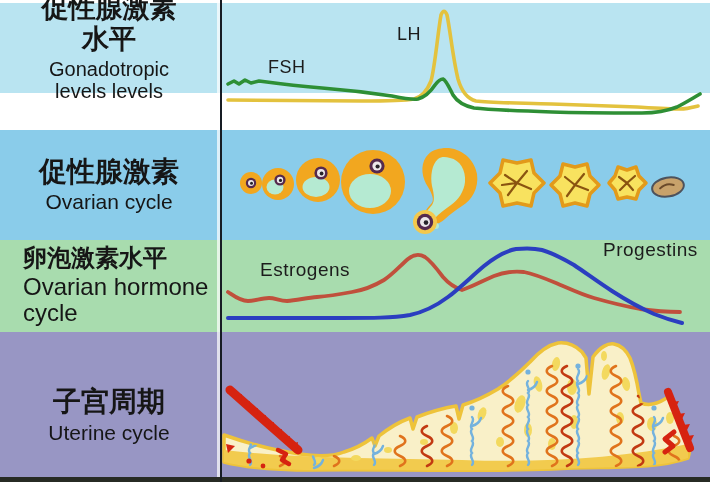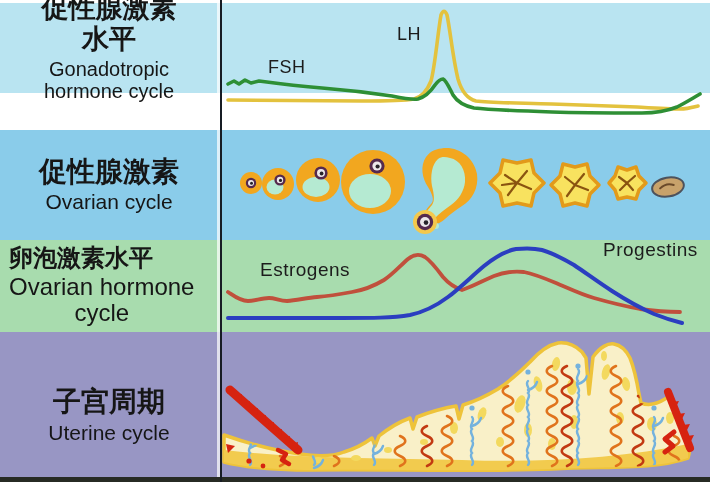--- a/index.html
+++ b/index.html
@@ -8,21 +8,21 @@
   .row{position:absolute;left:0;width:710px;}
   .p1{top:3px;height:90px;background:var(--panel1-bg);}
   .p2{top:130px;height:110px;background:var(--panel2-bg);}
   .p3{top:240px;height:92px;background:var(--panel3-bg);}
   .p4{top:332px;height:167px;background:var(--panel4-bg);}
   .bottom-strip{position:absolute;left:0;top:477px;width:710px;height:5px;background:var(--bottom-strip);}
   .divider{position:absolute;left:220px;top:0;width:2px;height:482px;background:var(--divider);z-index:6;}
   .divider-light{position:absolute;left:217px;top:3px;width:3px;height:474px;background:rgba(255,255,255,.7);z-index:5;}
   .label{position:absolute;left:0;top:0;width:218px;height:100%;display:flex;flex-direction:column;
          align-items:center;justify-content:center;color:var(--text);text-align:center;line-height:1.12;}
-  .label.left-align{align-items:flex-start;text-align:center;padding-left:9px;box-sizing:border-box;}
+  .label.left-align{align-items:flex-start;text-align:left;padding-left:23px;box-sizing:border-box;}
   .zh{font-weight:bold;}
   .p1 .zh{font-size:27px;} .p1 .en{font-size:20px;margin-top:4px;}
   .p2 .zh{font-size:28px;} .p2 .en{font-size:21px;margin-top:3px;}
   .p3 .zh{font-size:24px;} .p3 .en{font-size:24px;margin-top:2px;}
   .p4 .zh{font-size:28px;} .p4 .en{font-size:21px;margin-top:4px;}
   .chart{position:absolute;left:222px;top:0;}
   .curve-label{position:absolute;z-index:4;color:#1c1c1c;font-size:18px;letter-spacing:.5px;}
   .fsh-label{left:268px;top:57px;}
   .lh-label{left:397px;top:24px;}
   .est-label{left:260px;top:259px;font-size:19px;}
@@ -50,21 +50,21 @@
 <body>
 
 <div class="stage">
 
   <div class="row p1">
     <div class="label">
       <div class="zh">促性腺激素</div>
       <div class="zh">水平</div>
       <div class="en">
         <div>Gonadotropic</div>
-        <div>hormone cycle</div>
+        <div>levels levels</div>
       </div>
     </div>
     <svg class="chart" width="488" height="127" viewBox="0 0 488 127">
       <path class="lh" d="M6,97 C40,97 90,98 140,98 C165,98 180,98 192,96 C200,94 205,88 209,78
            C213,64 216,28 219,12 C221,7 223,7 225,12 C228,26 231,56 236,76
            C240,90 246,96 254,98 C270,100 300,100 330,101 C360,102 390,103 415,104
            C432,105 448,106 458,106 C466,106 472,104 476,103"></path>
       <path class="fsh" d="M6,81 L12,78 L17,81 L23,77 L29,80 L37,78 C52,80 75,83 100,85
            C125,87 150,90 170,93 C180,95 190,97 196,96 C203,94 209,88 213,82
            C216,78 219,76 221,76 C224,77 227,84 231,92 C236,100 243,103 252,105

